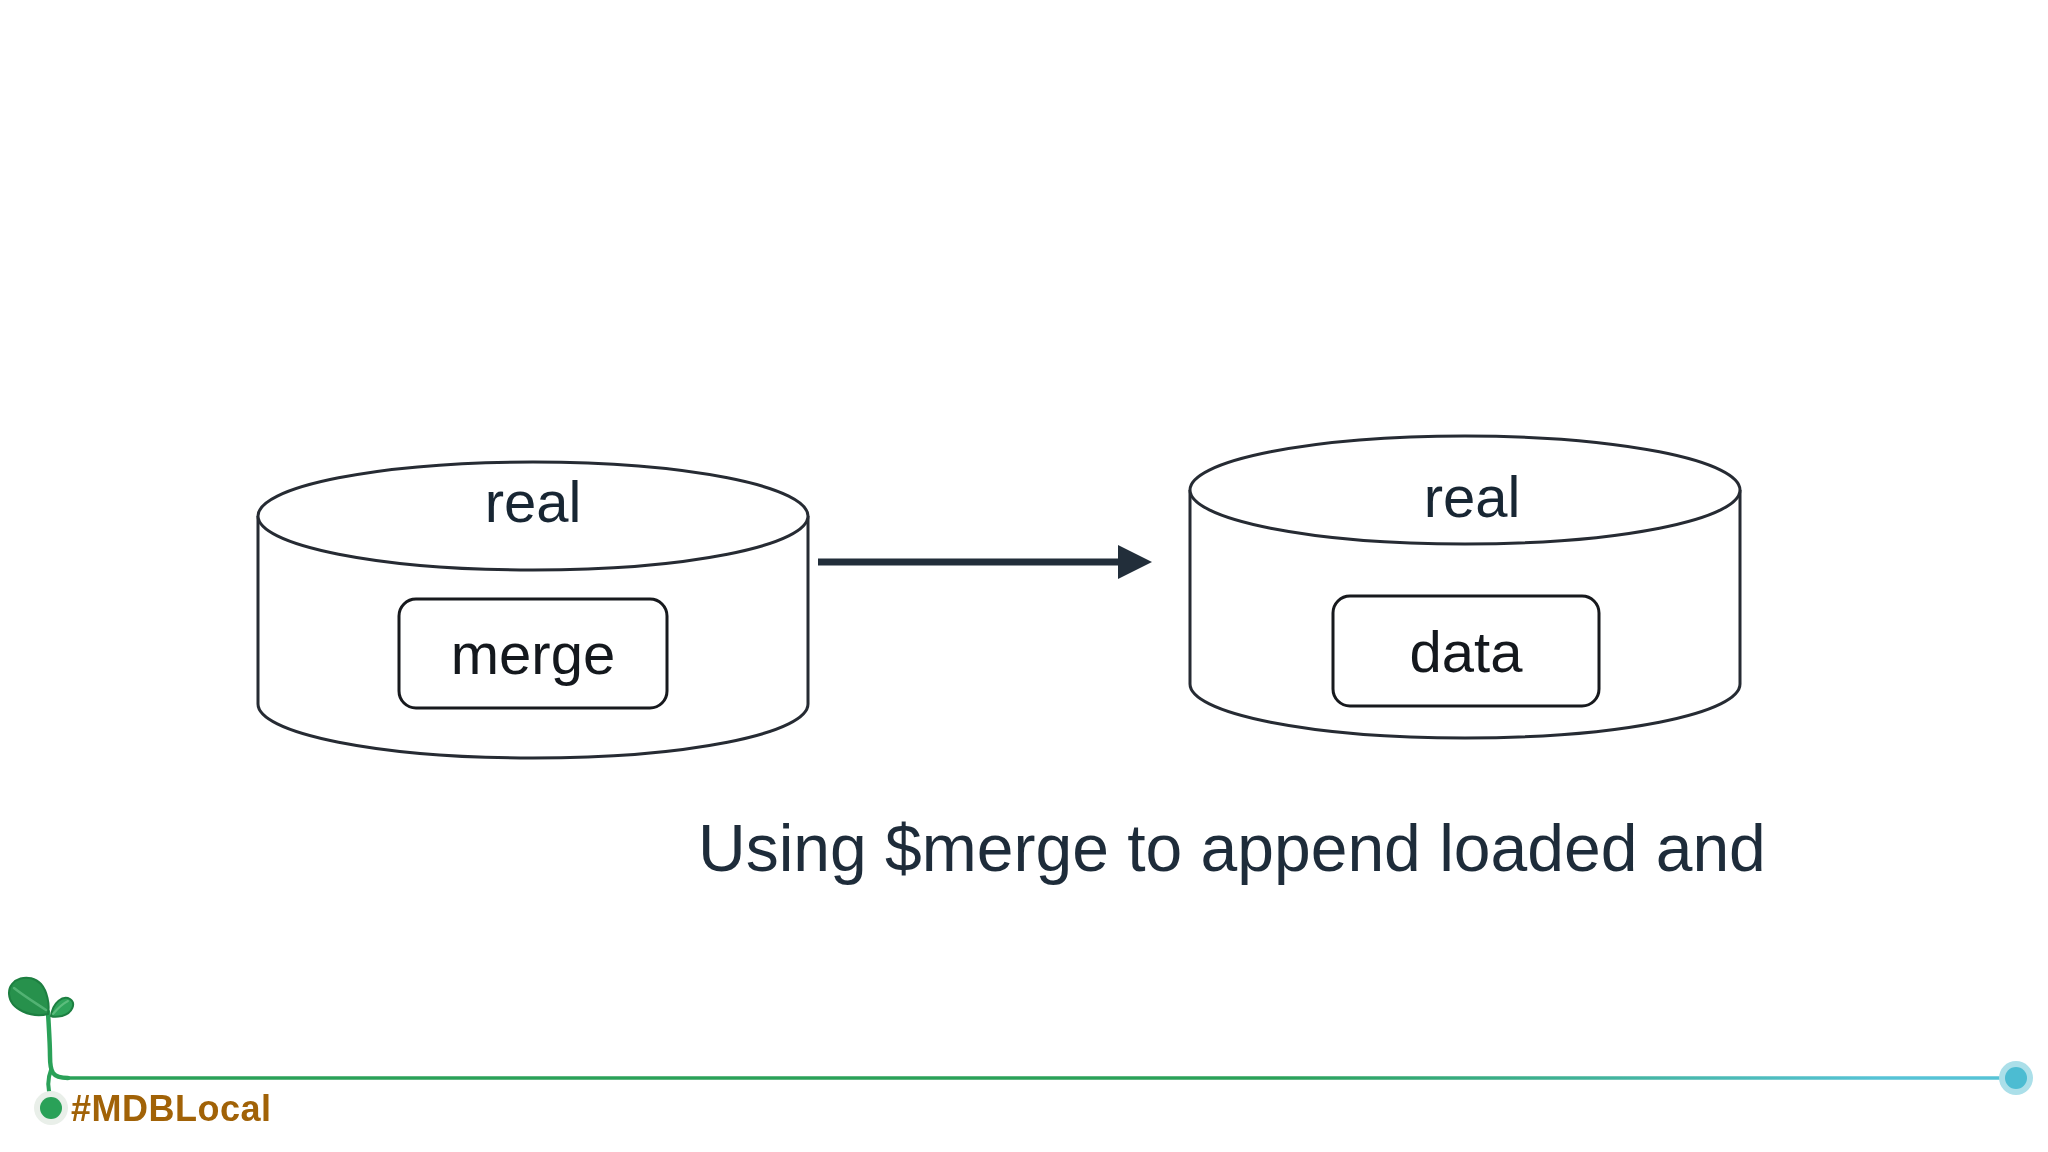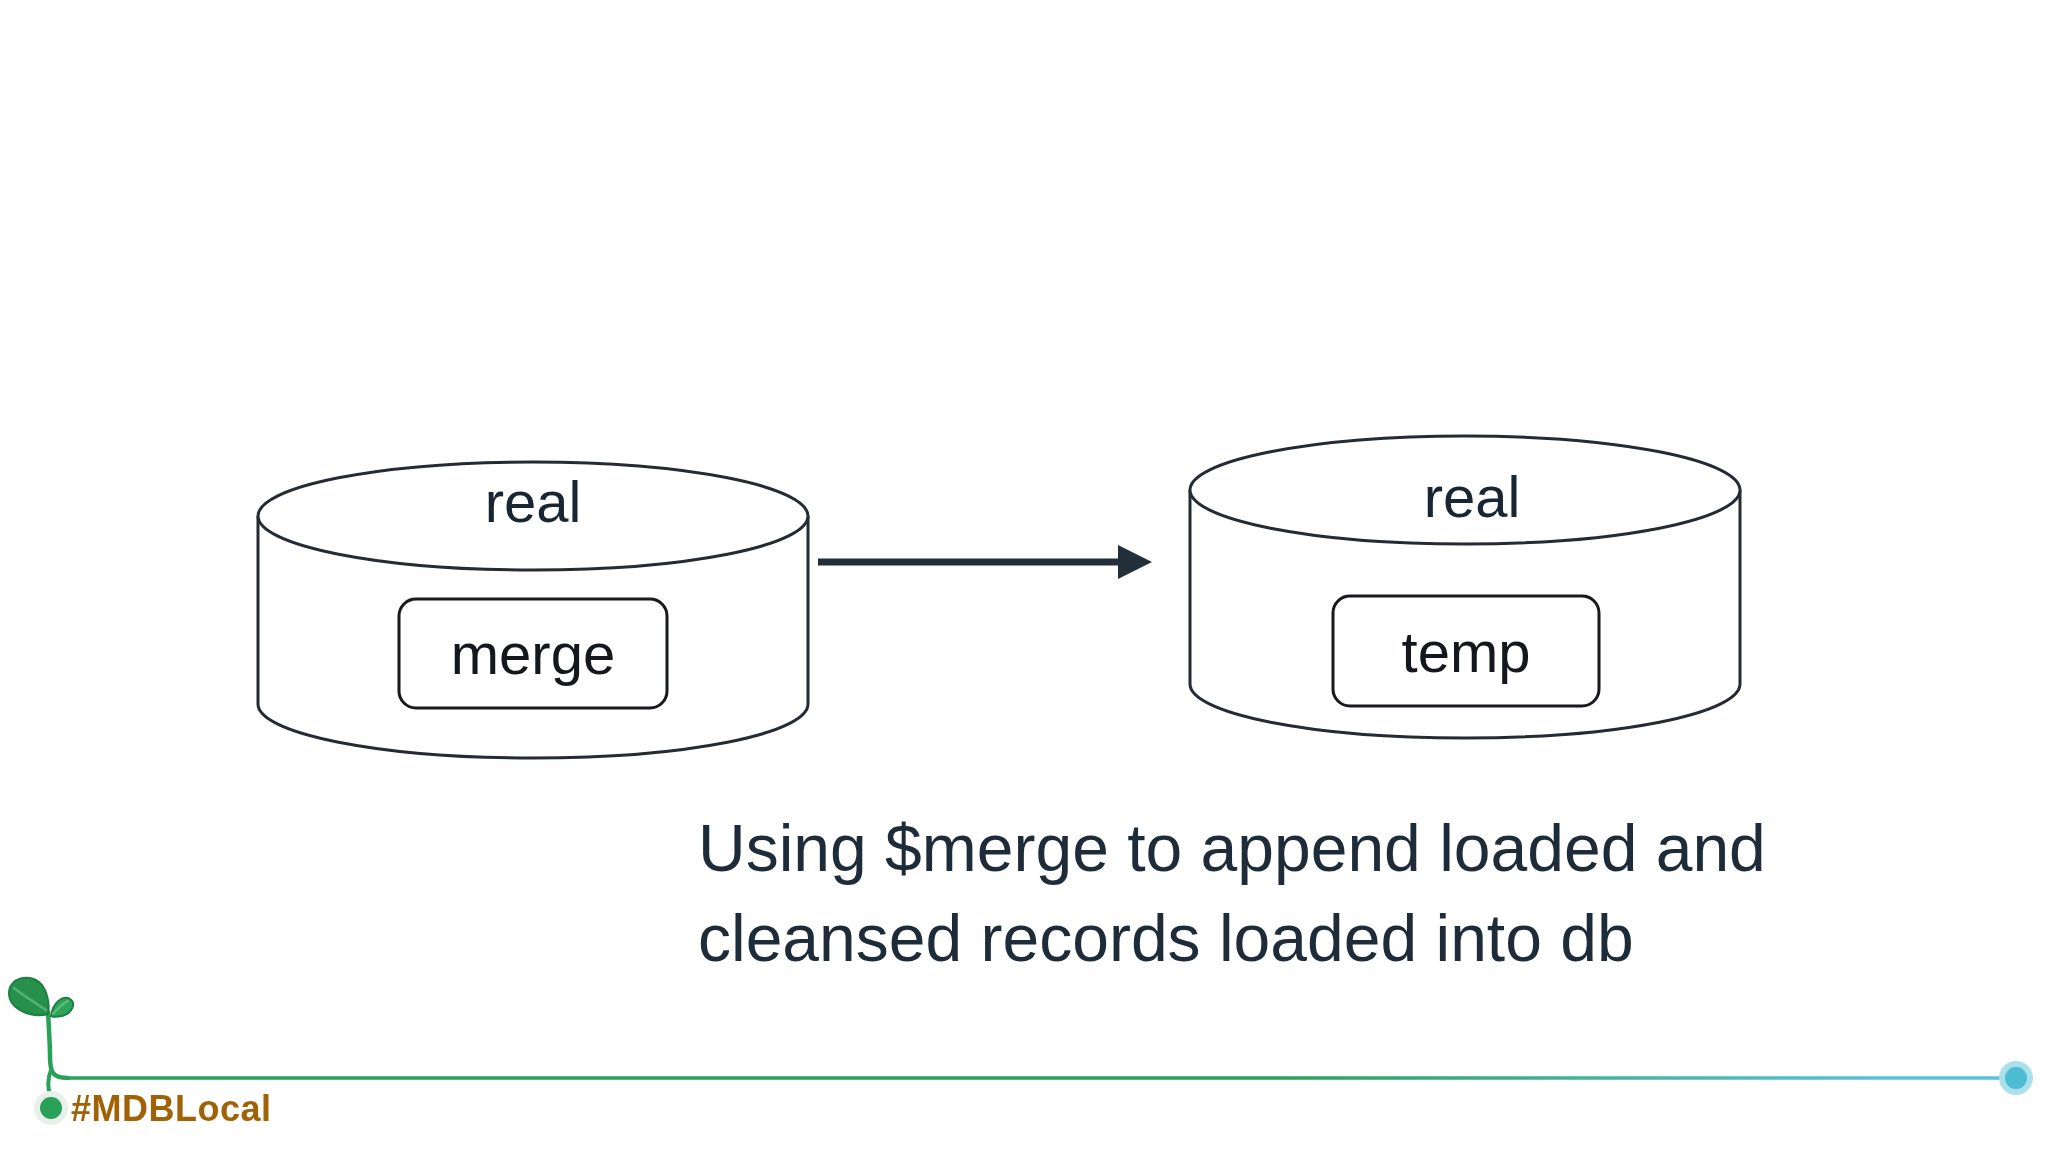--- a/index.html
+++ b/index.html
@@ -102,22 +102,21 @@
       <polygon points="1118,545 1152,562 1118,579" fill="#222e3a"></polygon>
     </g>
   </svg>
 
   <div class="db-label" style="left:383px; top:473px; width:300px;">real</div>
 
   <div class="coll-label" style="left:399px; top:599px; width:268px; height:109px;">merge</div>
 
   <div class="db-label" style="left:1322px; top:468px; width:300px;">real</div>
 
-  <div class="coll-label" style="left:1333px; top:596px; width:266px; height:110px;">temp</div>
+  <div class="coll-label" style="left:1333px; top:596px; width:266px; height:110px;">data</div>
 
   <div class="caption">
     <div>Using $merge to append loaded and</div>
-    <div>cleansed records loaded into db</div>
   </div>
 
   <div class="hashtag">#MDBLocal</div>
 
 </div>
 
 </body></html>

